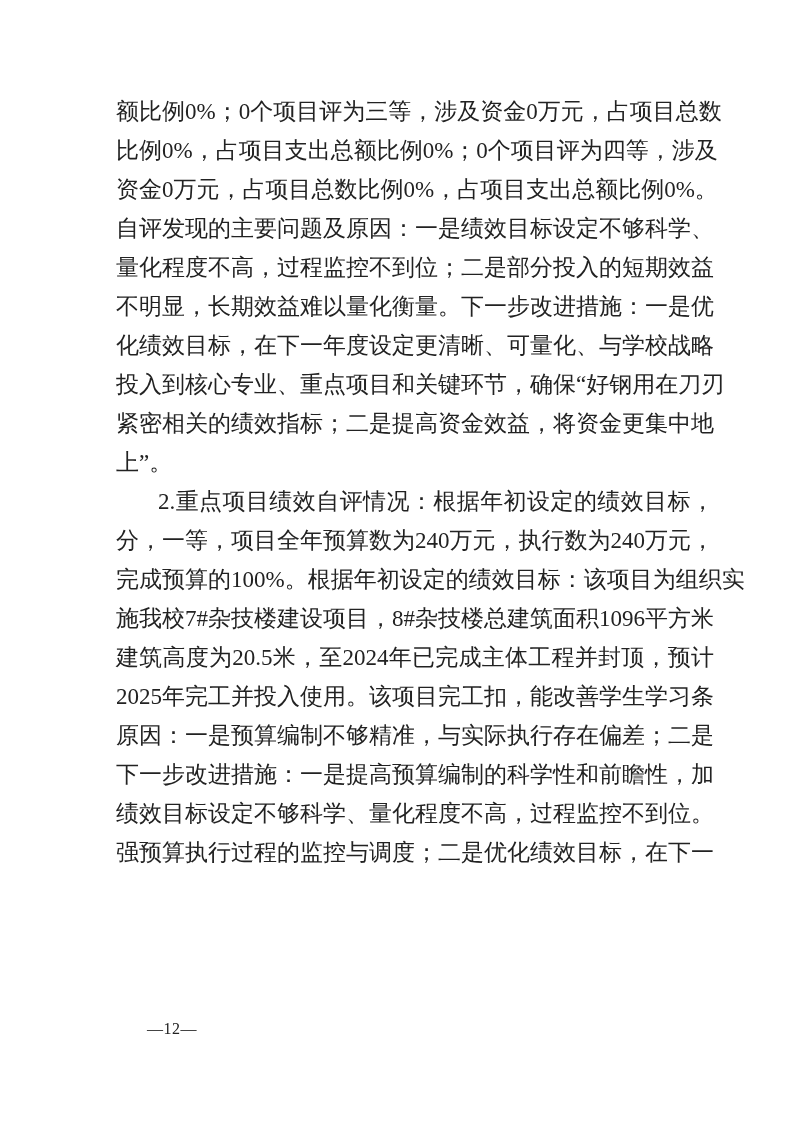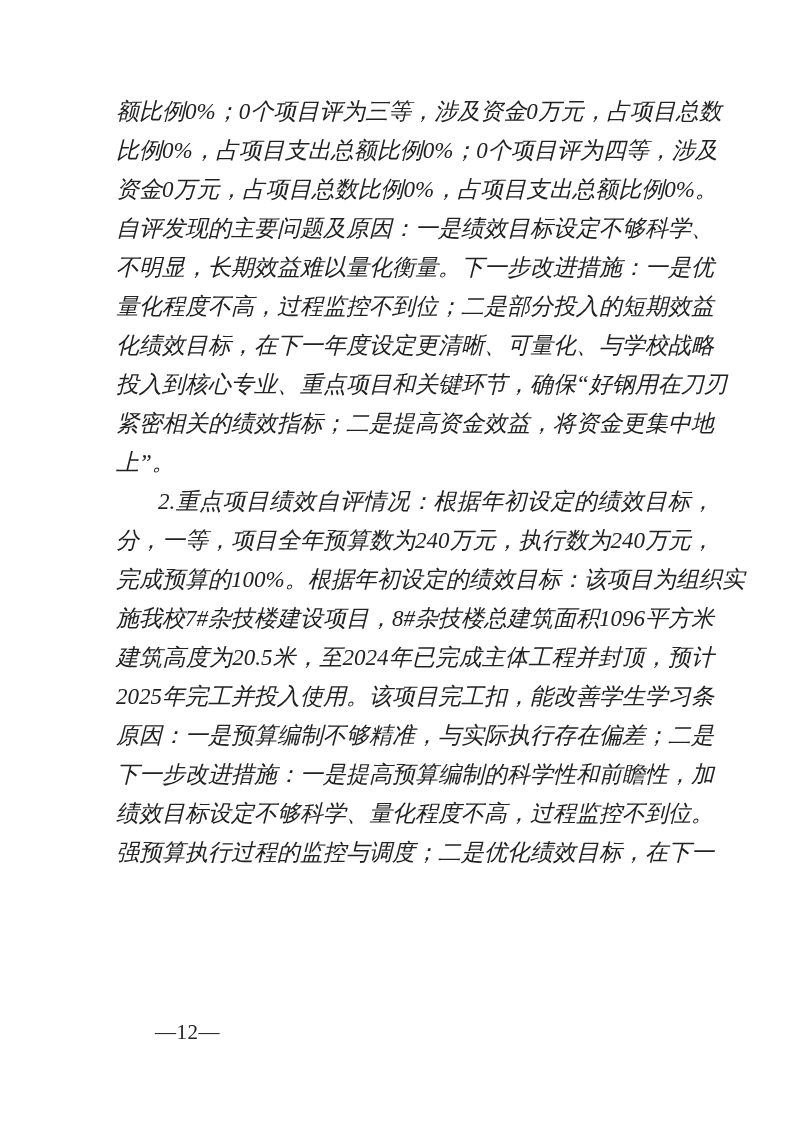--- a/index.html
+++ b/index.html
@@ -24,50 +24,49 @@
     font-size: 23px;
     line-height: 39px;
   }
   .line {
     height: 39px;
     text-align: justify;
     text-align-last: justify;
     text-justify: inter-character;
     white-space: nowrap;
     letter-spacing: 0;
-    font-style: italic;
   }
   .line.end {
     text-align-last: left;
   }
   .line.indent {
     text-indent: 42px;
   }
   .page-number {
     position: absolute;
-    left: 155px;
+    left: 147px;
     top: 1020px;
-    font-size: 21px;
+    font-size: 16px;
     letter-spacing: 0.5px;
     color: #222222;
   }
 </style>
 </head>
 <body>
 
 <div class="page">
 
   <div class="text-block">
 
     <div class="line">额比例0%；0个项目评为三等，涉及资金0万元，占项目总数</div>
     <div class="line">比例0%，占项目支出总额比例0%；0个项目评为四等，涉及</div>
     <div class="line">资金0万元，占项目总数比例0%，占项目支出总额比例0%。</div>
     <div class="line">自评发现的主要问题及原因：一是绩效目标设定不够科学、</div>
+    <div class="line">量化程度不高，过程监控不到位；二是部分投入的短期效益</div>
     <div class="line">不明显，长期效益难以量化衡量。下一步改进措施：一是优</div>
-    <div class="line">量化程度不高，过程监控不到位；二是部分投入的短期效益</div>
     <div class="line">化绩效目标，在下一年度设定更清晰、可量化、与学校战略</div>
     <div class="line">投入到核心专业、重点项目和关键环节，确保“好钢用在刀刃</div>
     <div class="line">紧密相关的绩效指标；二是提高资金效益，将资金更集中地</div>
     <div class="line end">上”。</div>
 
     <div class="line indent">2.重点项目绩效自评情况：根据年初设定的绩效目标，</div>
     <div class="line">分，一等，项目全年预算数为240万元，执行数为240万元，</div>
     <div class="line">完成预算的100%。根据年初设定的绩效目标：该项目为组织实</div>
     <div class="line">施我校7#杂技楼建设项目，8#杂技楼总建筑面积1096平方米</div>
     <div class="line">建筑高度为20.5米，至2024年已完成主体工程并封顶，预计</div>

